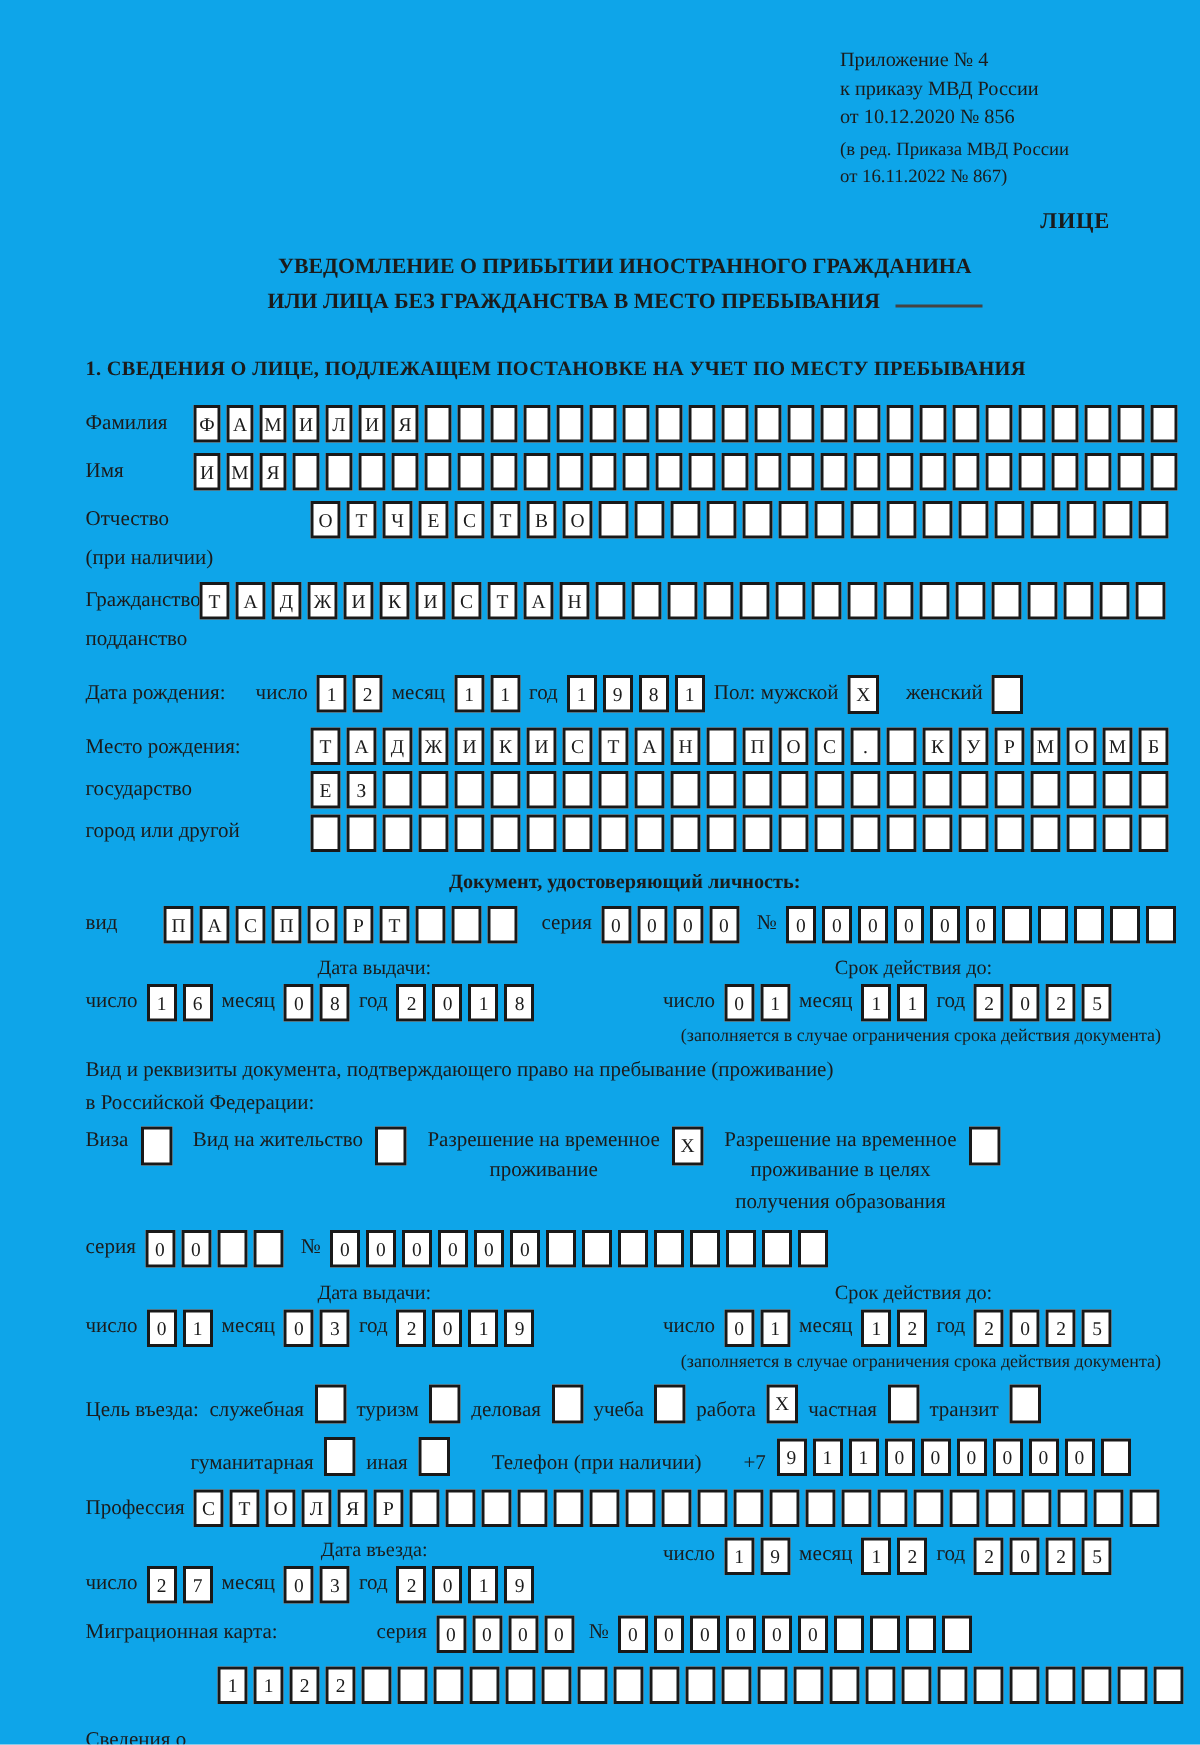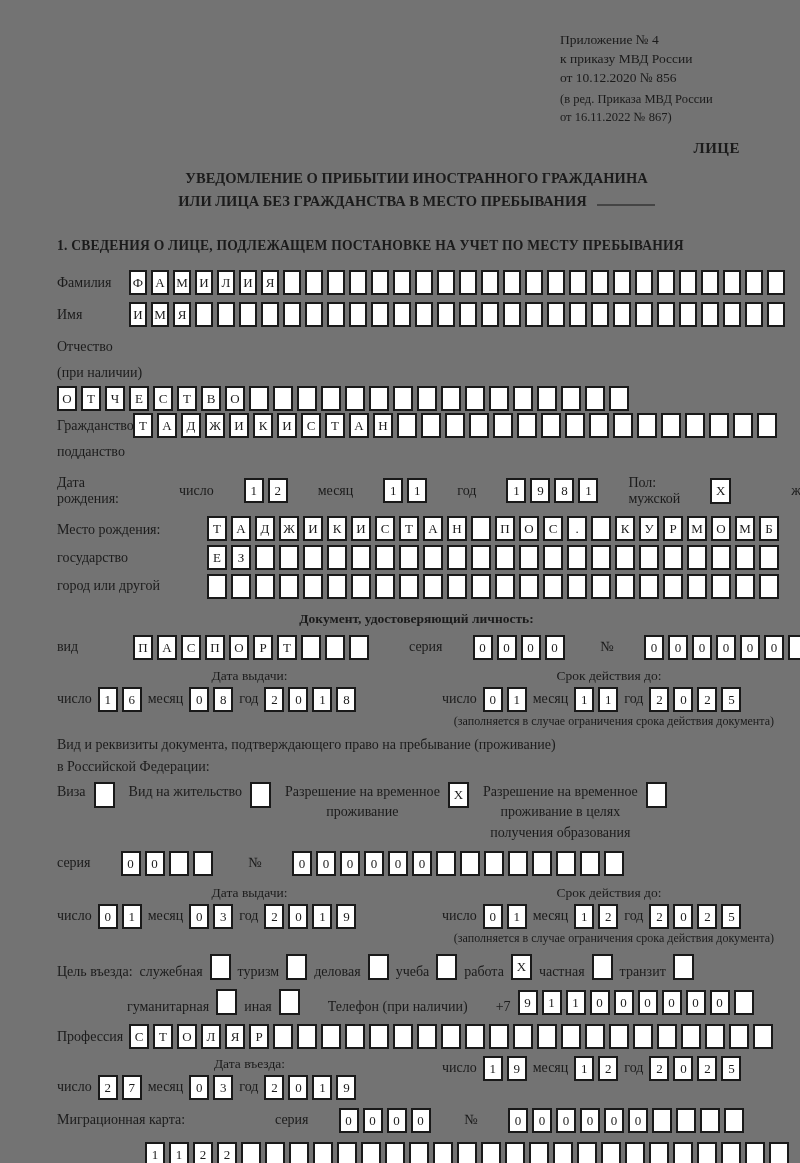--- a/index.html
+++ b/index.html
@@ -1,20 +1,20 @@
 <!DOCTYPE html>
 <html><head>
 <meta charset="utf-8">
 <style>
   html,body{margin:0;padding:0;background:#e8e8e8;}
   .page{
     position:relative;
     width:800px;height:1163px;
     margin:0 auto;
-    background:#737373;
+    background:#0ea5e9;
     box-sizing:border-box;
     padding:30px 24px 0 57px;
     font-family:"Liberation Serif","DejaVu Serif",serif;
     color:#1b1b1b;
     font-size:14px;
     overflow:hidden;
   }
   
   .hdr{width:200px;margin-left:auto;margin-right:16px;line-height:1.42;font-size:13.5px;}
   .hdr .note{font-size:12.5px;margin-top:4px;line-height:1.4;}
@@ -31,21 +31,21 @@
     font-family:"Liberation Serif","DejaVu Serif",serif;
   }
   .tight .cell{width:14px;}
   .checkbox .cell{width:17px;height:22px;line-height:22px;}
   
   .row{display:flex;align-items:flex-start;margin-bottom:7px;}
   .lbl{flex:none;line-height:25px;}
   .w72{width:72px;} .w76{width:76px;} .w150{width:150px;} .w88{width:88px;margin-top:36px;}
   .lblcol{flex:none;line-height:1.85;}
   .cellrows > div{margin-bottom:4px;}
-  .inline{display:flex;align-items:center;flex-wrap:nowrap;gap:24px;}
+  .inline{display:flex;align-items:center;flex-wrap:nowrap;}
   .inline > *{margin-right:6px;}
   .center-bold{text-align:center;font-weight:bold;font-size:13.5px;margin:8px 0 8px 0;}
   .dates{display:flex;margin-bottom:2px;}
   .dblock{box-sizing:border-box;}
   .dtitle{text-align:center;font-size:13.5px;margin-bottom:3px;}
   .dcells{display:flex;align-items:center;}
   .dcells > *{margin-right:6px;}
   .small-note{font-size:12px;text-align:right;margin:2px 2px 8px 0;}
   .opts{display:flex;align-items:flex-start;margin-bottom:8px;}
   .opt{display:flex;align-items:flex-start;margin-right:14px;}
@@ -144,21 +144,21 @@
         <span class="cell"></span>
         <span class="cell"></span>
         <span class="cell"></span>
         <span class="cell"></span>
         <span class="cell"></span>
         <span class="cell"></span>
         <span class="cell"></span>
       </div>
   </div>
 
-  <div class="row" style="margin-bottom:2px;flex-direction:column;">
+  <div class="row" style="margin-bottom:2px;">
     <div class="lblcol w150">
       <div>Отчество</div>
       <div>(при наличии)</div>
     </div>
     <div class="cells">
         <span class="cell">О</span>
         <span class="cell">Т</span>
         <span class="cell">Ч</span>
         <span class="cell">Е</span>
         <span class="cell">С</span>

